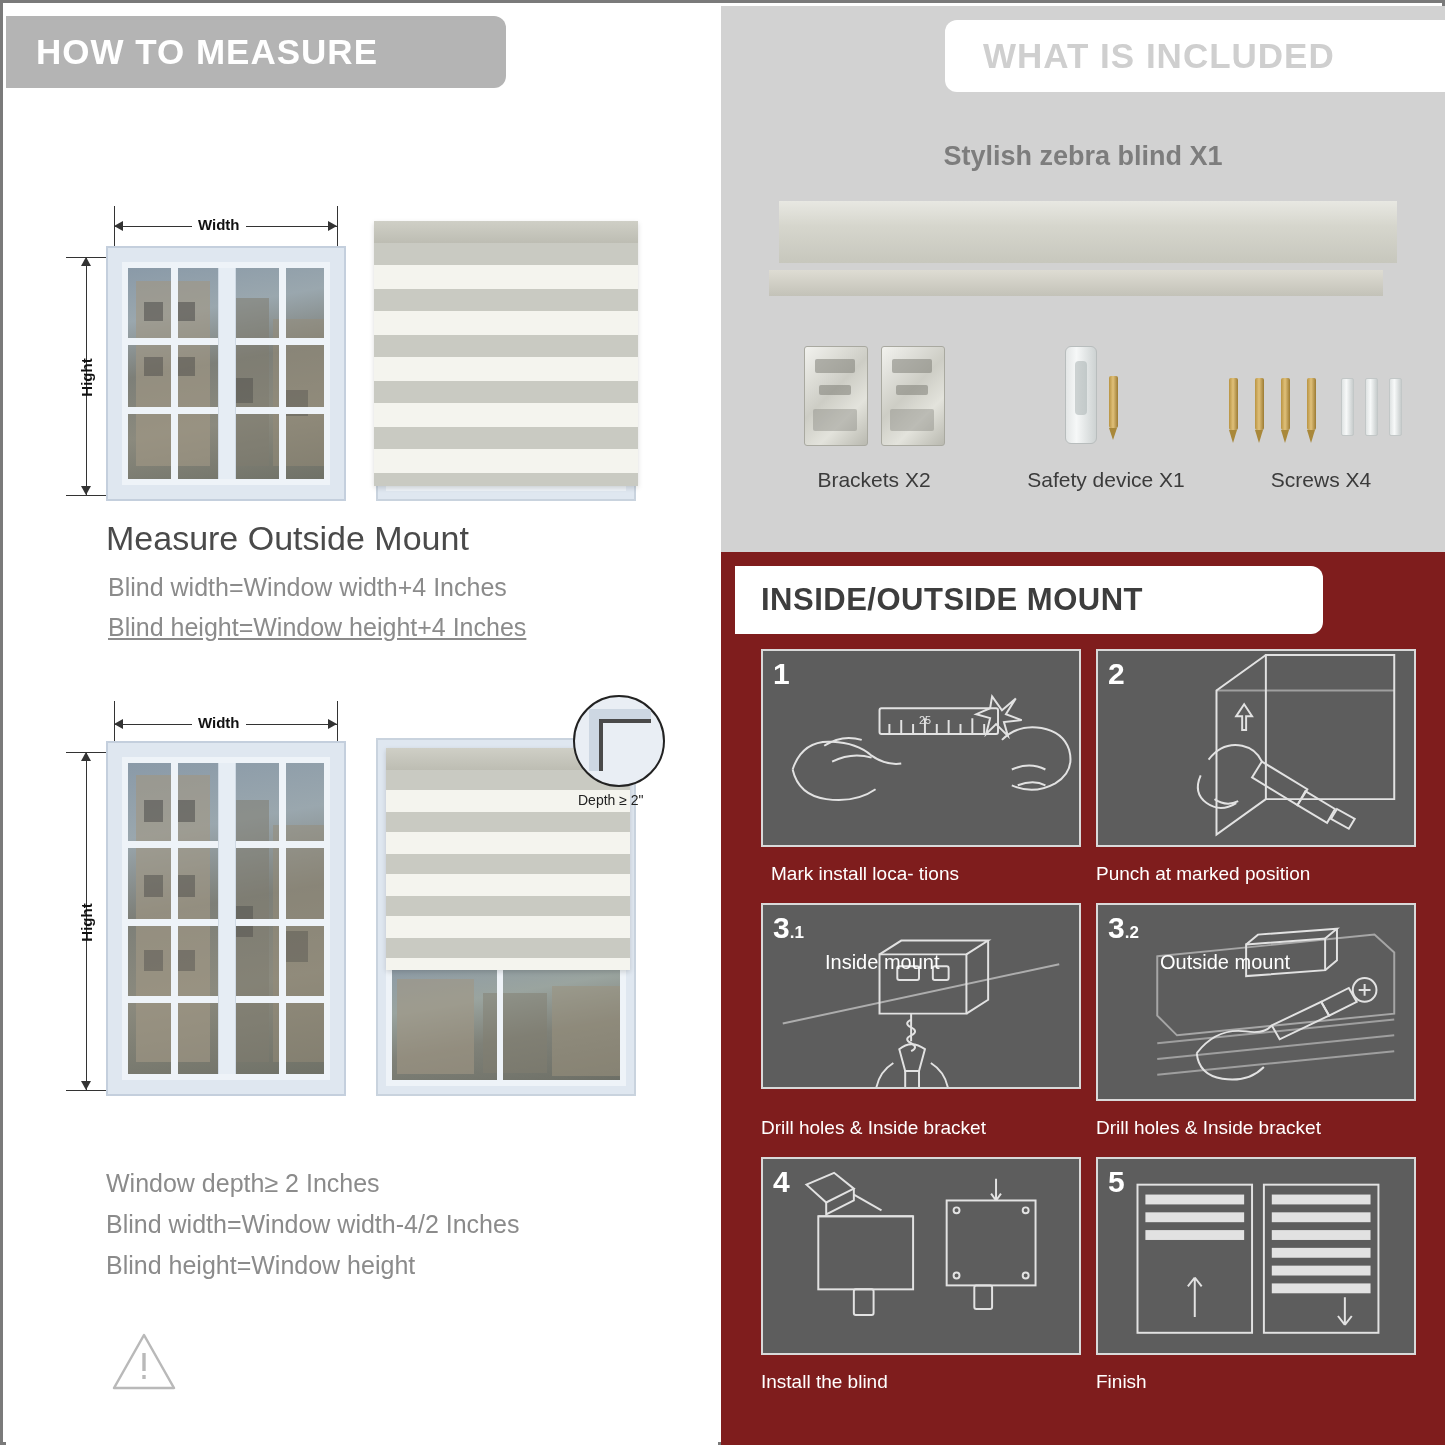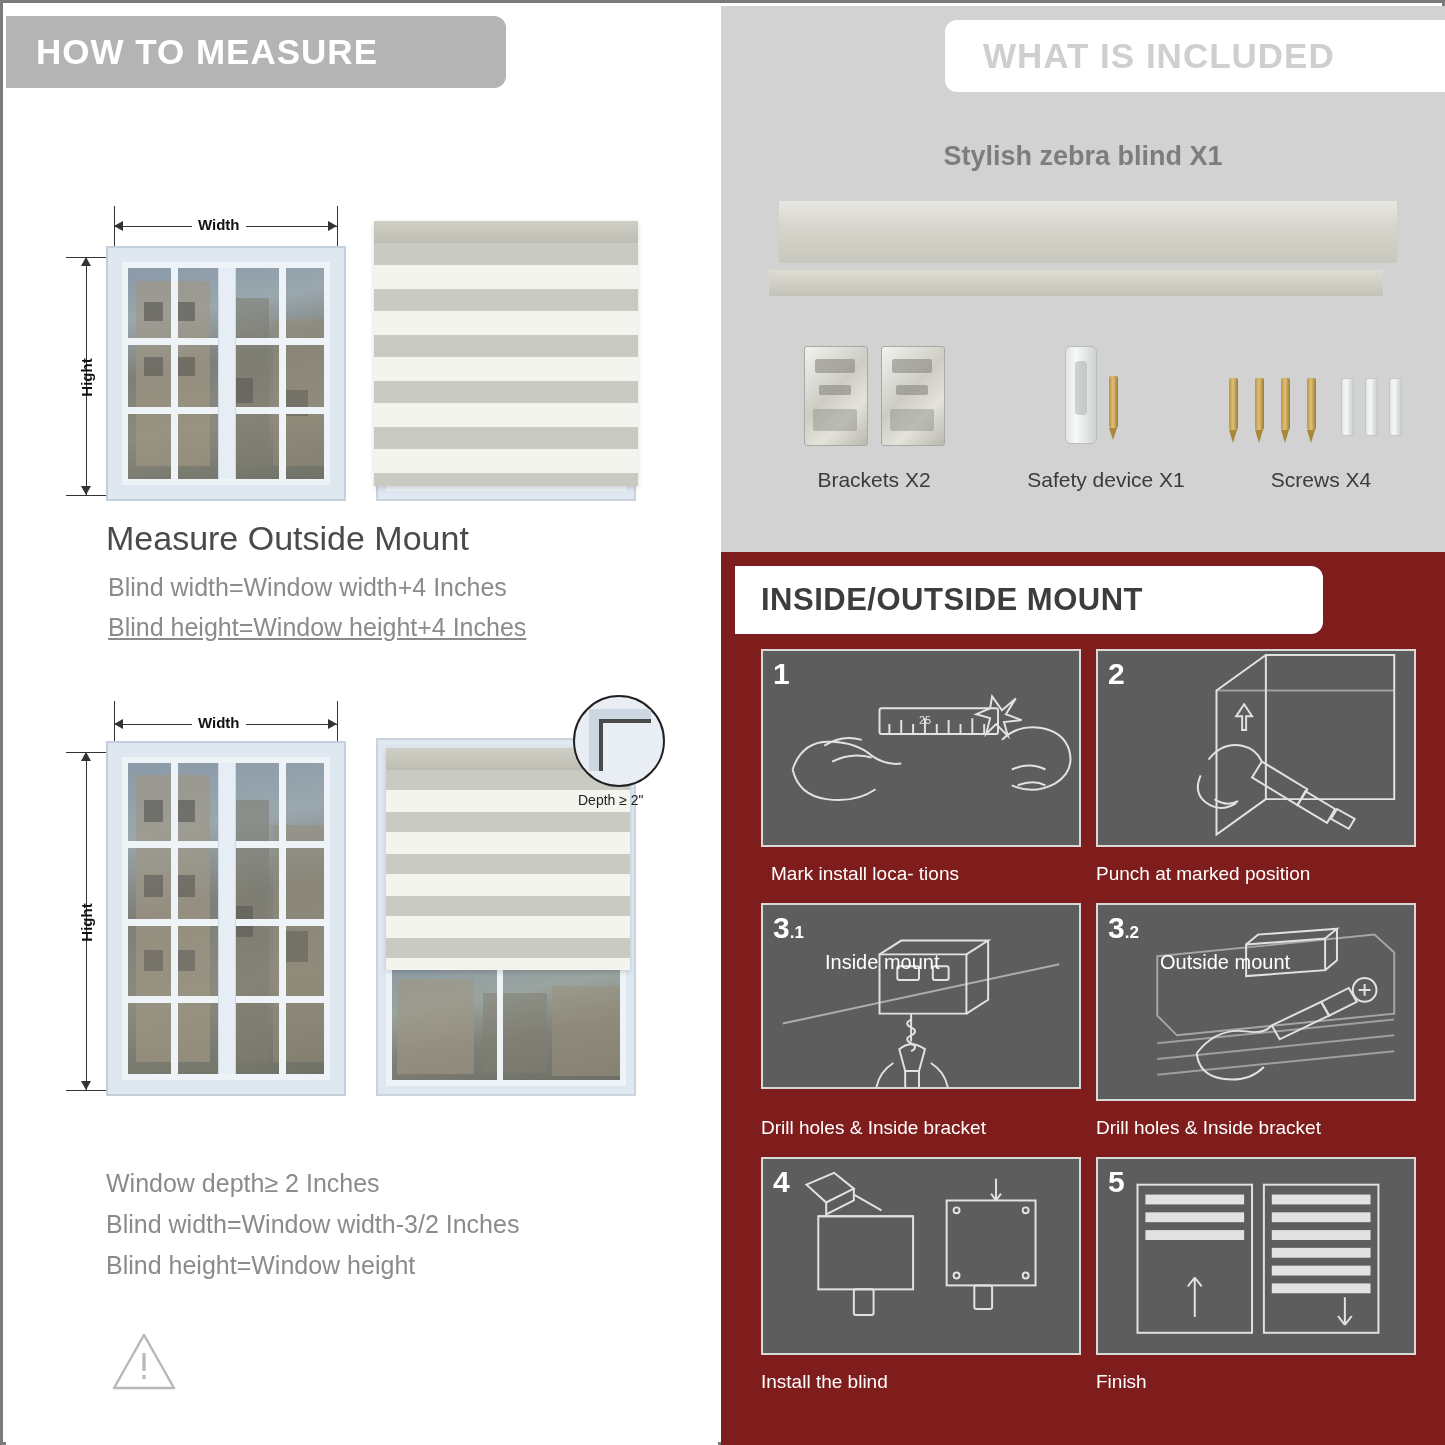--- a/index.html
+++ b/index.html
@@ -495,21 +495,21 @@
       <div class="depth-callout" style="left:567px; top:-1px; width:88px; height:88px;">
         <div style="position:absolute; left:14px; top:12px; width:62px; height:62px; background:#cdd7e2;"></div>
         <div style="position:absolute; left:26px; top:24px; width:50px; height:50px; background:#e9eef4;"></div>
         <div style="position:absolute; left:24px; top:22px; width:4px; height:52px; background:#4a4a4a;"></div>
         <div style="position:absolute; left:24px; top:22px; width:52px; height:4px; background:#4a4a4a;"></div>
       </div>
       <div class="depth-label" style="left:572px; top:96px;">Depth ≥ 2"</div>
     </div>
 
     <div class="caption-line" style="left:100px; top:1163px;">Window depth≥ 2 Inches</div>
-    <div class="caption-line" style="left:100px; top:1204px;">Blind width=Window width-3/2 Inches</div>
+    <div class="caption-line" style="left:100px; top:1204px;">Blind width=Window width-4/2 Inches</div>
     <div class="caption-line" style="left:100px; top:1245px;">Blind height=Window height</div>
 
     <div class="warn-tri" style="left:105px; top:1325px;">
       <svg width="66" height="62" viewBox="0 0 66 62">
         <polygon points="33,4 63,57 3,57" fill="none" stroke="#b9b9b9" stroke-width="2.5" stroke-linejoin="round"></polygon>
         <rect x="31.3" y="22" width="3.4" height="18" fill="#b9b9b9"></rect>
         <rect x="31.3" y="44" width="3.4" height="4" fill="#b9b9b9"></rect>
       </svg>
     </div>
   </div>

